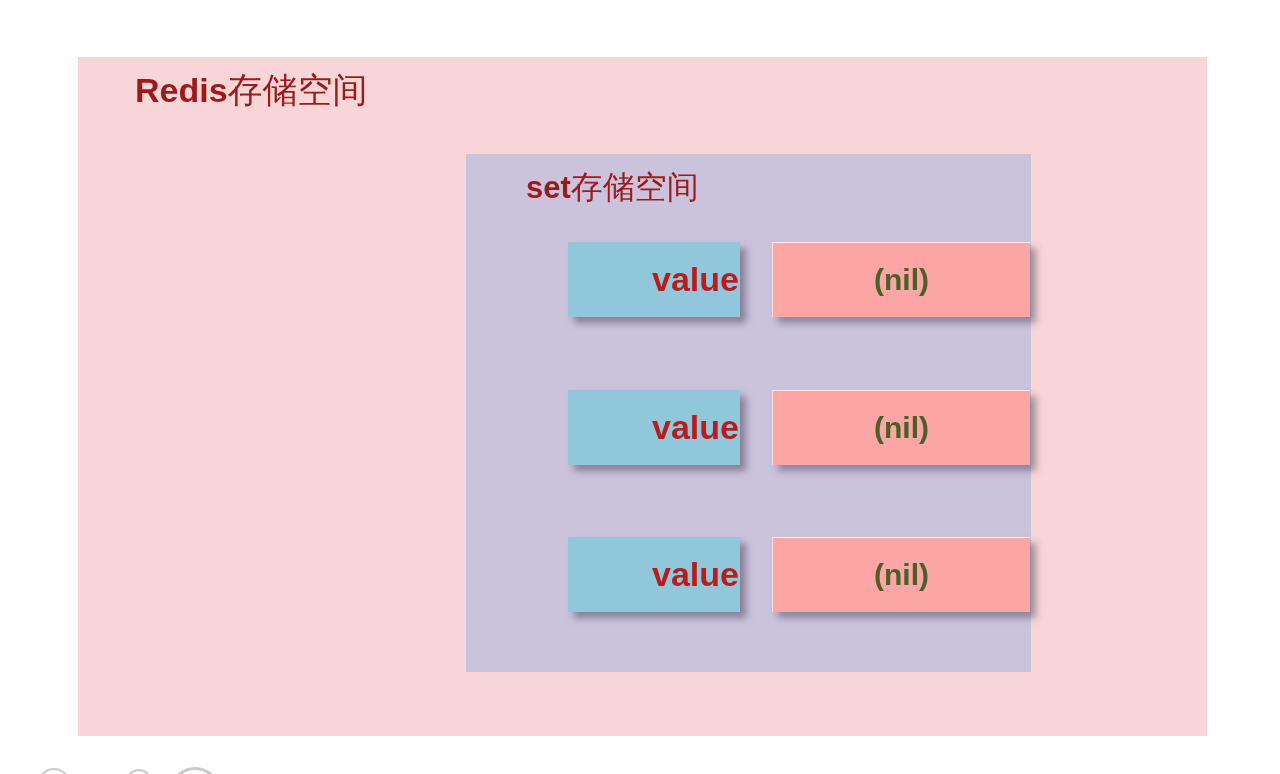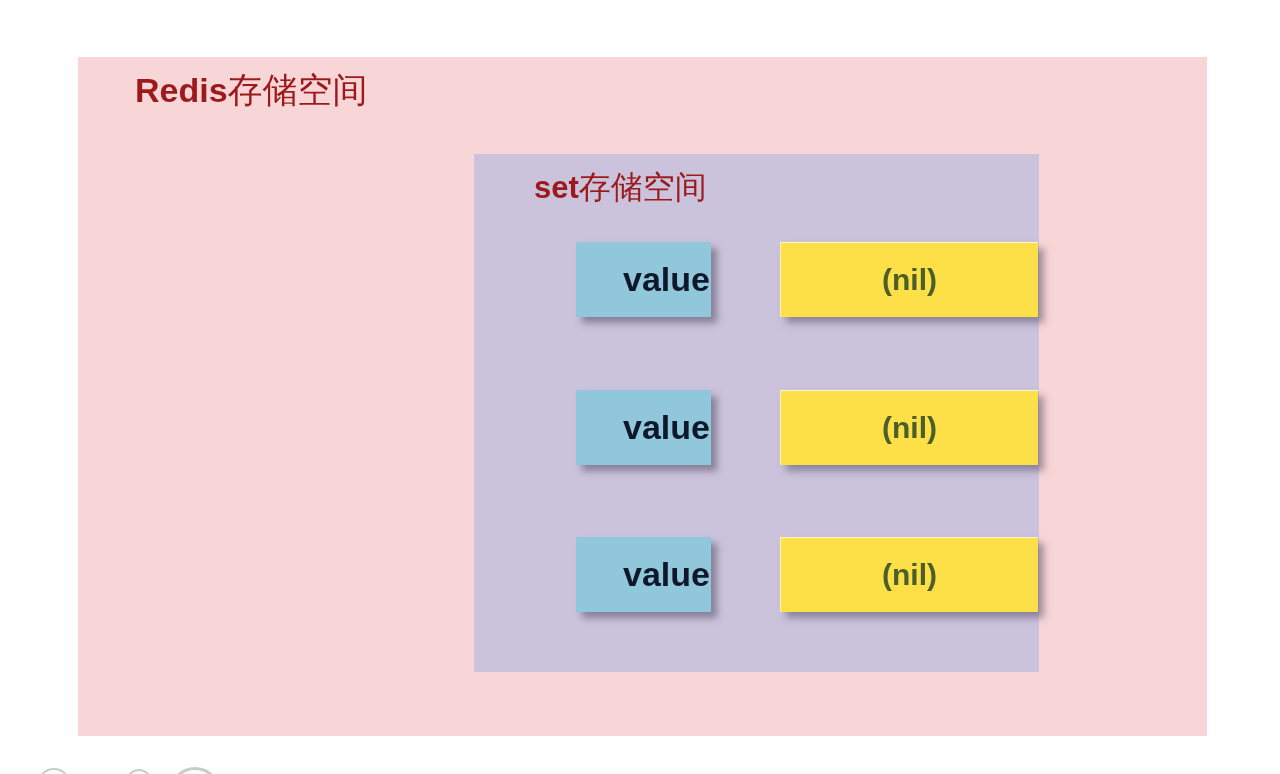--- a/index.html
+++ b/index.html
@@ -23,21 +23,21 @@
   .title-latin{
     font-family:"Liberation Sans",sans-serif;
     font-weight:bold;font-size:34px;
   }
   .title-cjk{
     font-family:Liberation Serif, serif;
     font-weight:normal;font-size:35px;
   }
   
   .set-space{
-    position:absolute;left:396px;top:97px;
+    position:absolute;left:388px;top:97px;
     width:565px;height:518px;
     background:#CBC3DC;
   }
   .set-title{
     position:absolute;left:60px;top:14px;
     color:#9C1A1B;white-space:nowrap;line-height:1.2;
   }
   .set-title .title-latin{font-size:31px;}
   .set-title .title-cjk{font-size:32px;}
   
@@ -45,32 +45,32 @@
     position:absolute;left:97px;top:335px;
     width:222px;height:73px;
     background:#90C7DB;
     box-shadow:6px 6px 7px rgba(100,80,88,0.55);
     display:flex;align-items:center;justify-content:center;
     color:#ffffff;font-weight:bold;font-size:33px;
   }
   
   .value-box{
     position:absolute;left:102px;
-    width:135px;height:75px;
+    width:172px;height:75px;
     background:#90C7DB;
     box-shadow:6px 6px 7px rgba(82,72,98,0.55);
     display:flex;align-items:center;justify-content:flex-end;
-    color:#0f172a;font-weight:bold;font-size:34px;
+    color:#b91c1c;font-weight:bold;font-size:34px;
     padding-right:1px;box-sizing:border-box;
   }
   
   .nil-box{
     position:absolute;left:306px;
     width:258px;height:75px;
-    background:#fde047;
+    background:#fca5a5;
     border-top:1px solid rgba(255,255,255,0.75);
     border-left:1px solid rgba(255,255,255,0.6);
     box-shadow:6px 6px 7px rgba(82,72,98,0.5);
     display:flex;align-items:center;justify-content:center;
     color:#4C5F28;font-weight:bold;font-size:30px;
     box-sizing:border-box;
   }
   .row-0{top:88px;}
   .row-1{top:236px;}
   .row-2{top:383px;}

